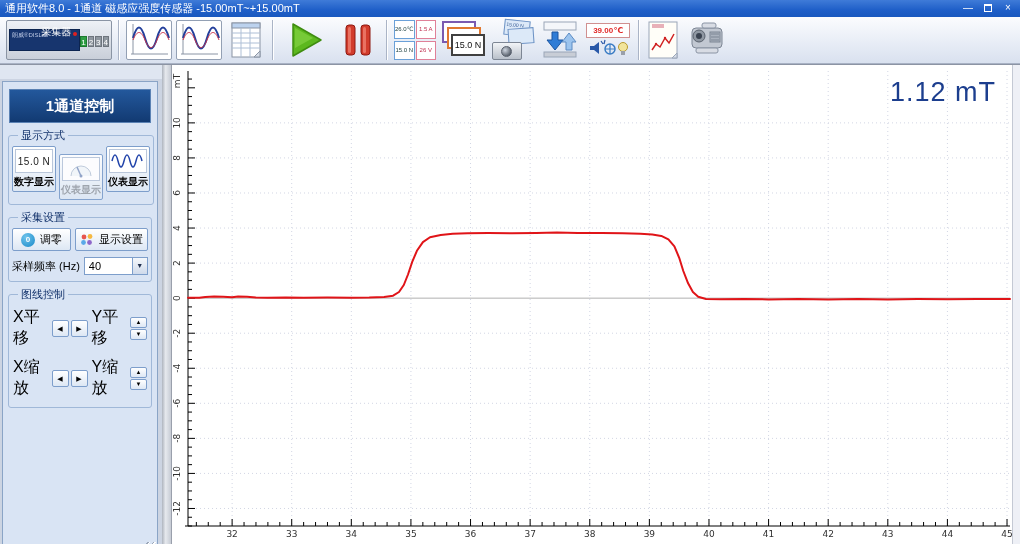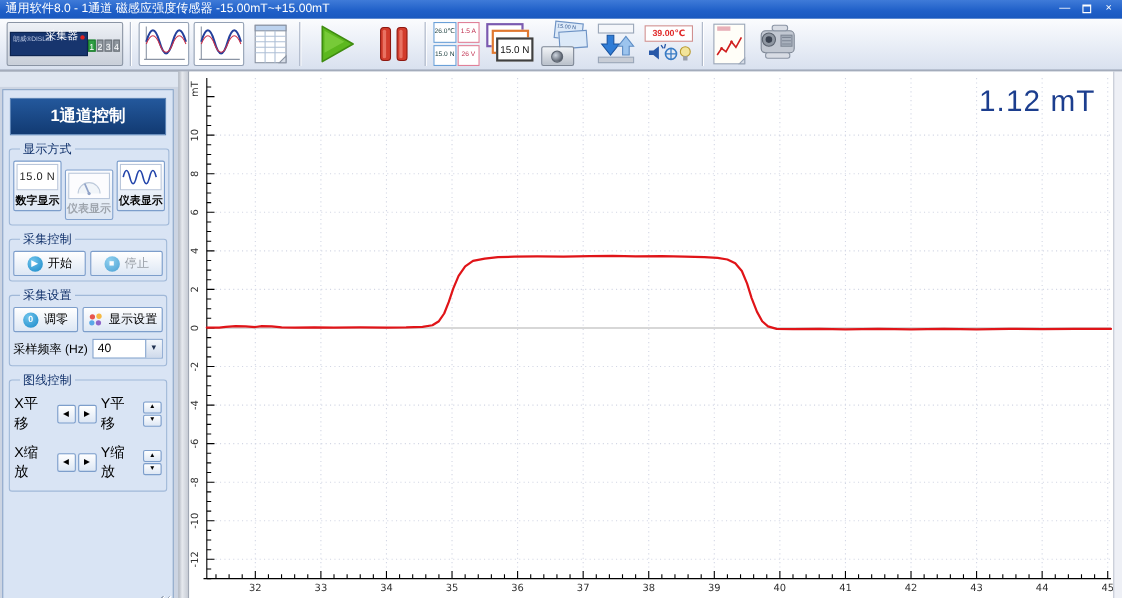--- a/index.html
+++ b/index.html
@@ -78,21 +78,21 @@
   .act-row { display:flex; gap:4px; }
   .act-btn { flex:1; height:23px; display:flex; align-items:center; justify-content:center; gap:5px; font-size:11px; }
   .blue-circle { width:14px; height:14px; border-radius:50%; background:radial-gradient(circle at 35% 30%,#6fc4ec,#1888c8);
     color:#fff; font-size:8px; line-height:14px; text-align:center; font-weight:bold; }
   .rate-row { display:flex; align-items:center; gap:4px; margin-top:6px; padding-bottom:2px; }
   .rate-label { font-size:11px; color:#000; white-space:nowrap; }
   .select { position:relative; width:64px; height:18px; background:#fff; border:1px solid #7d9ecb; font-size:11px; line-height:16px; padding-left:4px; }
   .select-arrow { position:absolute; right:0; top:0; width:15px; height:16px; background:linear-gradient(180deg,#f4f7fb,#cfdaeb);
     border-left:1px solid #7d9ecb; font-size:7px; text-align:center; line-height:16px; color:#203050; }
   .graph-grid { display:grid; grid-template-columns:auto auto auto auto; align-items:center; gap:8px 4px; padding:2px 1px 4px 1px; }
-  .graph-label { font-size:13px; }
+  .graph-label { font-size:16px; }
   .pan-pair { display:flex; gap:2px; }
   .pan-btn { width:17px; height:17px; font-size:7px; line-height:15px; text-align:center; }
   .spinner { display:flex; flex-direction:column; gap:1px; }
   .spin-btn { width:17px; height:11px; font-size:6px; line-height:9px; text-align:center; }
   .grip { position:absolute; right:1px; bottom:1px; width:11px; height:11px;
     background:repeating-linear-gradient(135deg,transparent 0 2px,#9aa6b8 2px 3px,#fff 3px 4px); }
 
   
   .divider { position:absolute; left:162px; top:0; width:10px; height:480px;
     background:linear-gradient(90deg,#aeb4be,#e6e9ee 40%,#c6cbd4); border-right:1px solid #9aa0ac; }
@@ -291,33 +291,20 @@
               <span class="disp-ico">
                 <svg width="34" height="18" viewBox="0 0 34 18">
                   <path d="M1,9 C3,1 5,1 7,9 C9,17 11,17 13,9 C15,1 17,1 19,9 C21,17 23,17 25,9 C27,1 29,1 31,9" fill="none" stroke="#2244aa" stroke-width="1.5"></path>
                 </svg>
               </span>
               <span class="disp-label">仪表显示</span>
             </button>
           </div>
         </fieldset>
 
-        <fieldset>
-          <legend>采集控制</legend>
-          <div class="act-row">
-            <button class="btn act-btn">
-              <span class="blue-circle">▶</span>
-              <span>开始</span>
-            </button>
-            <button class="btn act-btn">
-              <span class="blue-circle" style="opacity:.75;">■</span>
-              <span class="disabled-text">停止</span>
-            </button>
-          </div>
-        </fieldset>
 
         <fieldset>
           <legend>采集设置</legend>
           <div class="act-row">
             <button class="btn act-btn">
               <span class="blue-circle">0</span>
               <span>调零</span>
             </button>
             <button class="btn act-btn" style="flex:1.25;">
               <svg width="14" height="13" viewBox="0 0 14 13">

